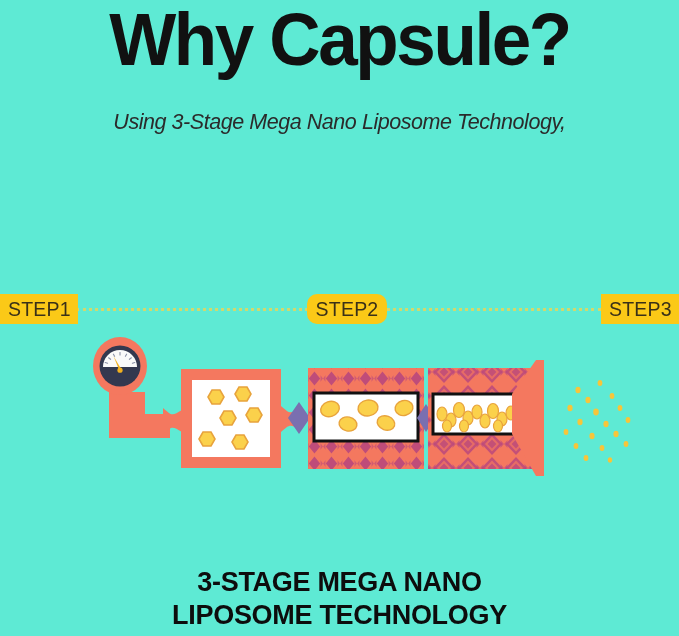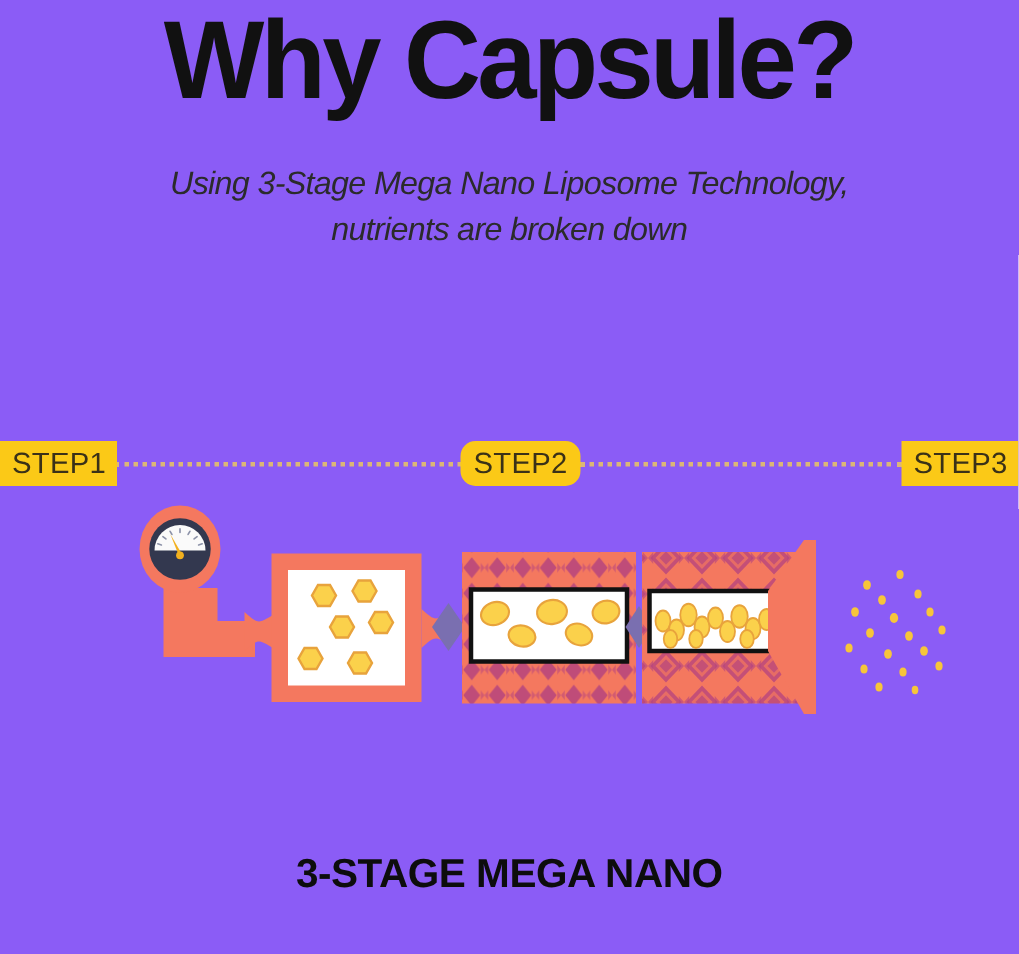--- a/index.html
+++ b/index.html
@@ -13,21 +13,21 @@
     height: 636px;
     overflow: hidden;
     font-family: "Liberation Sans", sans-serif;
     color: #1a1a1a;
     position: relative;
   }
   #page {
     position: relative;
     width: 679px;
     height: 636px;
-    background: #8b5cf6;
+    background: #5eead4;
   }
 
   
   .headline {
     position: absolute;
     top: -4px;
     left: 0;
     width: 679px;
     text-align: center;
     font-family: "Liberation Sans", sans-serif;
@@ -121,21 +121,20 @@
 </style>
 </head>
 <body>
 
 <div id="page">
 
   <div class="headline">Why Capsule?</div>
 
   <div class="subcopy">
     <span class="line">Using 3-Stage Mega Nano Liposome Technology,</span>
-    <span class="line">nutrients are broken down</span>
   </div>
 
   <div class="steps">
     <div class="dotline a"></div>
     <div class="dotline b"></div>
     <div class="badge s1">STEP1</div>
     <div class="badge s2">STEP2</div>
     <div class="badge s3">STEP3</div>
   </div>
 
@@ -262,15 +261,16 @@
         <ellipse cx="602" cy="112" rx="2.4" ry="3.0"></ellipse>
         <ellipse cx="626" cy="108" rx="2.4" ry="3.0"></ellipse>
         <ellipse cx="586" cy="122" rx="2.4" ry="3.0"></ellipse>
         <ellipse cx="610" cy="124" rx="2.2" ry="2.8"></ellipse>
       </g>
     </svg>
   </div>
 
   <div class="footer">
     <span class="line">3-STAGE MEGA NANO</span>
+    <span class="line">LIPOSOME TECHNOLOGY</span>
   </div>
 
 </div>
 
 </body></html>

